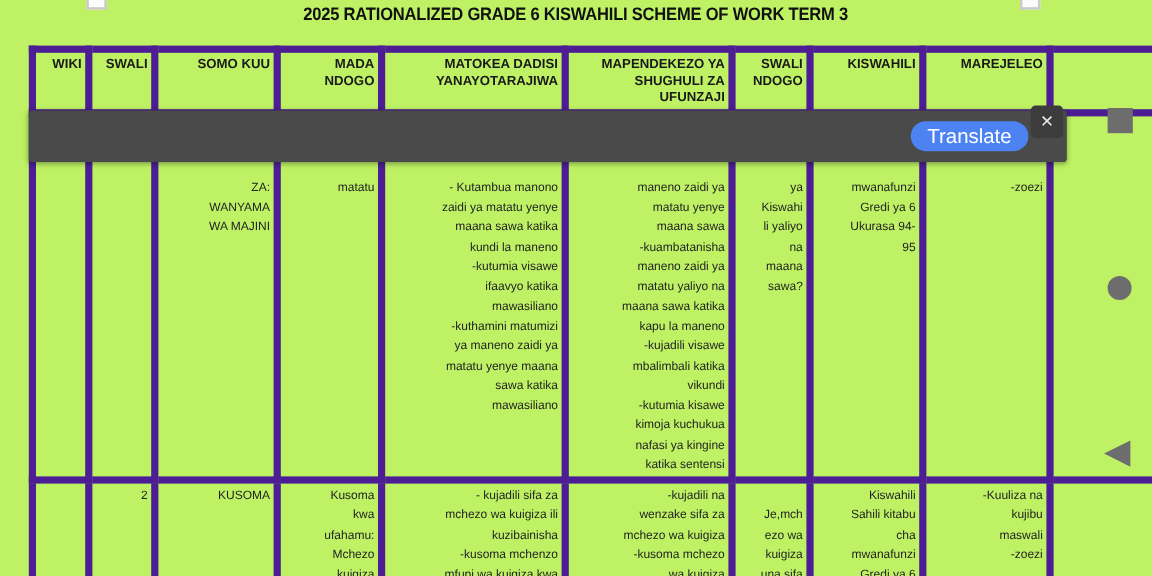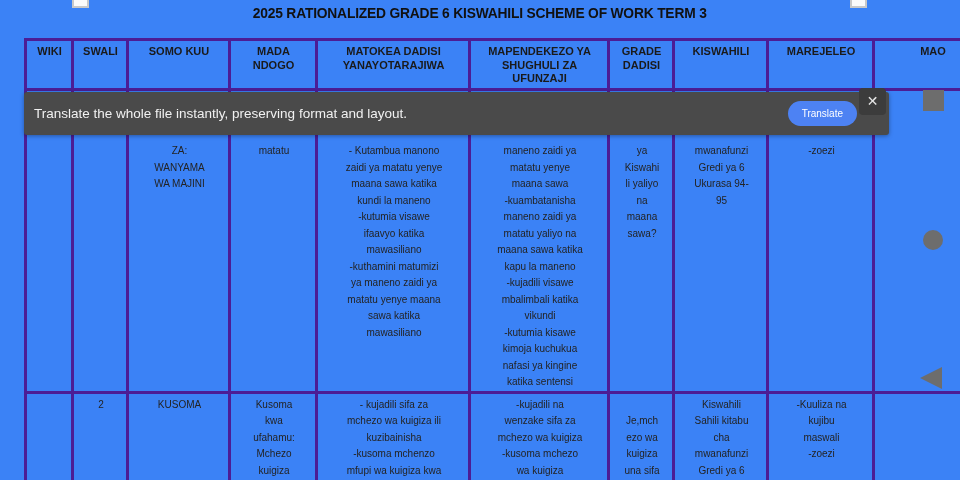--- a/index.html
+++ b/index.html
@@ -1,48 +1,48 @@
 <!DOCTYPE html>
 <html><head>
 <meta charset="utf-8">
 <style>
   html,body{margin:0;padding:0;background:#fff;}
-  #canvas{position:relative;width:960px;height:480px;overflow:hidden;background:#3b82f6;
+  #canvas{position:relative;width:960px;height:480px;overflow:hidden;background:#bef264;
           font-family:"Liberation Sans",sans-serif;color:#232323;}
 
   
   .title-wrap{position:absolute;top:4px;left:0;width:960px;text-align:center;}
   .title{display:inline-block;font-size:15px;font-weight:bold;letter-spacing:-.2px;
          transform:scaleX(.92);transform-origin:center;color:#111;}
 
   
   .frag{position:absolute;top:-7px;width:13px;height:13px;border:2px solid #c9c9c9;
         border-top:none;background:#fbfbfb;}
   .frag.left{left:72px;}
   .frag.right{left:850px;}
 
   
   table.scheme{position:absolute;left:24px;top:38px;width:966px;table-layout:fixed;
                border-collapse:collapse;}
-  table.scheme th,table.scheme td{border:3px solid #4c1d95;vertical-align:top;
-               text-align:center;overflow:hidden;}
+  table.scheme th,table.scheme td{border:6px solid #4c1d95;vertical-align:top;
+               text-align:right;overflow:hidden;}
   table.scheme th{font-size:11px;line-height:13.5px;font-weight:bold;padding:4px 3px 2px 4px;color:#1a1a1a;}
   table.scheme td{font-size:10px;line-height:16.5px;padding:3px 3px 0 5px;}
   tr.hdr{height:43px;}
   tr.r1{height:302px;}
   tr.r2{height:130px;}
   .cl{white-space:pre-line;}
   .lead{font-weight:bold;white-space:pre-line;}
 
   
   .banner{position:absolute;left:24px;top:92px;width:865px;height:43px;background:#4a4a4a;
           border-radius:3px;box-shadow:0 1px 4px rgba(0,0,0,.35);z-index:5;}
   .banner .msg{position:absolute;left:10px;top:0;line-height:43px;font-size:13.5px;color:#f1f1f1;}
   .tr-btn{position:absolute;right:32px;top:9px;height:25px;line-height:25px;padding:0 14px;
-          border:none;border-radius:13px;background:#4d82f3;color:#fff;font-size:10px;
+          border:none;border-radius:13px;background:#4d82f3;color:#fff;font-size:17px;
           font-family:"Liberation Sans",sans-serif;cursor:pointer;}
   .close-btn{position:absolute;right:3px;top:-4px;width:27px;height:27px;background:#3c3c3c;
           border-radius:4px;color:#e6e6e6;font-size:14px;line-height:27px;text-align:center;cursor:pointer;}
 
   
   .sq{position:absolute;left:923px;top:90px;width:21px;height:21px;background:#6d6d6d;}
   .ci{position:absolute;left:923px;top:230px;width:20px;height:20px;border-radius:50%;background:#6d6d6d;}
   .tri{position:absolute;left:920px;top:367px;width:0;height:0;
        border-top:11px solid transparent;border-bottom:11px solid transparent;
        border-right:22px solid #6d6d6d;}
@@ -73,21 +73,21 @@
       <col style="width:118px">
     </colgroup>
     <thead>
       <tr class="hdr">
         <th>WIKI</th>
         <th>SWALI</th>
         <th>SOMO KUU</th>
         <th>MADA NDOGO</th>
         <th>MATOKEA DADISI YANAYOTARAJIWA</th>
         <th>MAPENDEKEZO YA SHUGHULI ZA UFUNZAJI</th>
-        <th>GRADE DADISI</th>
+        <th>SWALI NDOGO</th>
         <th>KISWAHILI</th>
         <th>MAREJELEO</th>
         <th>MAO</th>
       </tr>
     </thead>
     <tbody>
       <tr class="r1">
         <td>
             <div class="cl">1</div>
           </td>
@@ -231,21 +231,20 @@
 -zoezi</div>
           </td>
         <td>
             <div class="cl"></div>
           </td>
       </tr>
     </tbody>
   </table>
 
   <div class="banner">
-    <span class="msg">Translate the whole file instantly, preserving format and layout.</span>
     <button class="tr-btn">Translate</button>
     <div class="close-btn">✕</div>
   </div>
 
   <div class="sq"></div>
   <div class="ci"></div>
   <div class="tri"></div>
 
 </div>
 

